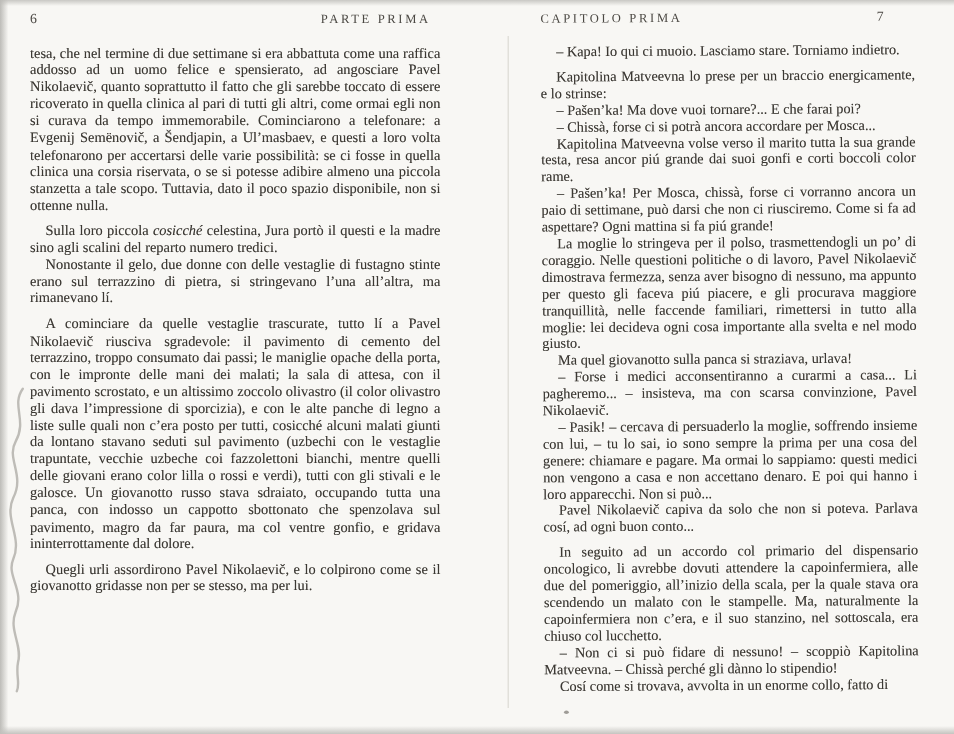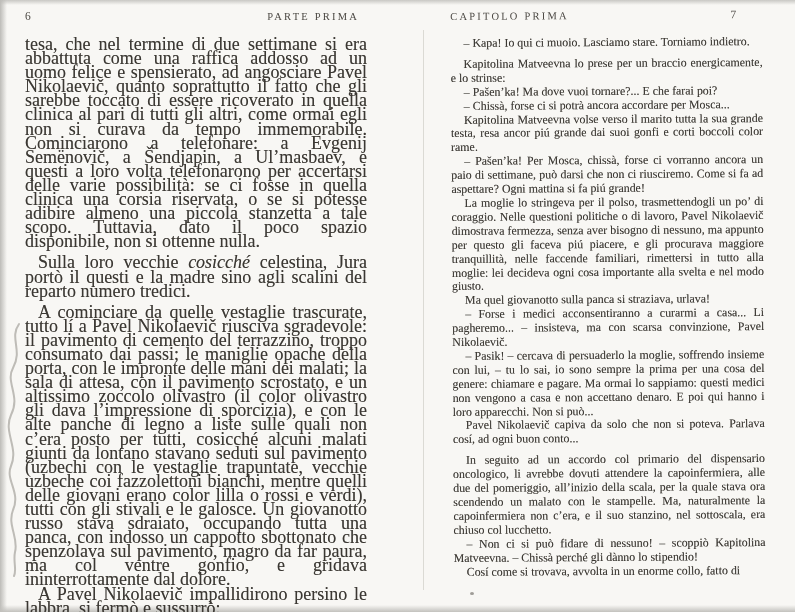--- a/index.html
+++ b/index.html
@@ -28,21 +28,21 @@
   .page-right { left:452px; top:9px; width:312px; transform:rotate(-0.35deg); }
 
   .pg-header { display:flex; justify-content:space-between; align-items:baseline;
                font-size:10.5px; color:#4b4843; margin-bottom:15px; }
   .running   { letter-spacing:2.2px; }
   .pgnum     { letter-spacing:0; font-size:11.5px; }
   .page-right .pgnum { margin-right:26px; }
   .page-left  .running { margin-right:8px; }
 
   .pg-body p { margin:0; text-align:justify; }
-  .page-left  .pg-body p { font-size:18px; line-height:14.1px; }
+  .page-left  .pg-body p { font-size:12px; line-height:14.1px; }
   .page-right .pg-body p { font-size:11.9px; line-height:13.9px; }
   .pg-body p.indent { text-indent:13px; }
   .pg-body p.gap    { margin-top:7px; }
   .pg-body .it      { font-style:italic; }
   .pg-body { text-shadow:0 0 0.5px rgba(59,56,51,0.45); }
 
   .pencil-mark { position:absolute; left:2px; top:322px; }
   .ink-dot { position:absolute; left:470px; top:592px; width:4px; height:3px;
              border-radius:50%; background:#6e6b66; opacity:0.65; }
 </style>
@@ -60,23 +60,24 @@
              C3,158 19,170 11,188 C5,203 17,216 13,230 C11,240 15,248 12,254" fill="none" stroke="#b4b2ac" stroke-width="2" stroke-linecap="round" opacity="0.85"></path>
   </svg>
 
   <div class="page page-left">
     <div class="pg-header">
       <span class="pgnum">6</span>
       <span class="running">PARTE PRIMA</span>
     </div>
     <div class="pg-body" id="left-body">
         <p class=""><span>tesa, che nel termine di due settimane si era abbattuta come una raffica addosso ad un uomo felice e spensierato, ad angosciare Pavel Nikolaevič, quanto soprattutto il fatto che gli sarebbe toccato di essere ricoverato in quella clinica al pari di tutti gli altri, come ormai egli non si curava da tempo immemorabile. Cominciarono a telefonare: a Evgenij Semënovič, a Šendjapin, a Ul’masbaev, e questi a loro volta telefonarono per accertarsi delle varie possibilità: se ci fosse in quella clinica una corsia riservata, o se si potesse adibire almeno una piccola stanzetta a tale scopo. Tuttavia, dato il poco spazio disponibile, non si ottenne nulla.</span></p>
-        <p class="indent gap"><span>Sulla loro vecchie </span><span class="it">cosicché</span><span> celestina, Jura portò il questi e la madre sino agli scalini del reparto numero tredici.</span></p>
+        <p class="indent gap"><span>Sulla loro piccola </span><span class="it">cosicché</span><span> celestina, Jura portò il questi e la madre sino agli scalini del reparto numero tredici.</span></p>
+        <p class="indent"><span>Nonostante il gelo, due donne con delle vestaglie di fustagno stinte erano sul terrazzino di pietra, si stringevano l’una all’altra, ma rimanevano lí.</span></p>
         <p class="indent gap"><span>A cominciare da quelle vestaglie trascurate, tutto lí a Pavel Nikolaevič riusciva sgradevole: il pavimento di cemento del terrazzino, troppo consumato dai passi; le maniglie opache della porta, con le impronte delle mani dei malati; la sala di attesa, con il pavimento scrostato, e un altissimo zoccolo olivastro (il color olivastro gli dava l’impressione di sporcizia), e con le alte panche di legno a liste sulle quali non c’era posto per tutti, cosicché alcuni malati giunti da lontano stavano seduti sul pavimento (uzbechi con le vestaglie trapuntate, vecchie uzbeche coi fazzolettoni bianchi, mentre quelli delle giovani erano color lilla o rossi e verdi), tutti con gli stivali e le galosce. Un giovanotto russo stava sdraiato, occupando tutta una panca, con indosso un cappotto sbottonato che spenzolava sul pavimento, magro da far paura, ma col ventre gonfio, e gridava ininterrottamente dal dolore.</span></p>
-        <p class="indent"><span>A Pavel Nikolaevič impallidirono persino le labbra, si fermò e sussurrò:</span></p>
+        <p class="indent gap"><span>Quegli urli assordirono Pavel Nikolaevič, e lo colpirono come se il giovanotto gridasse non per se stesso, ma per lui.</span></p>
       </div>
   </div>
 
   <div class="page page-right">
     <div class="pg-header">
       <span class="running">CAPITOLO PRIMA</span>
       <span class="pgnum">7</span>
     </div>
     <div class="pg-body" id="right-body">
         <p class="indent"><span>– Kapa! Io qui ci muoio. Lasciamo stare. Torniamo indietro.</span></p>

